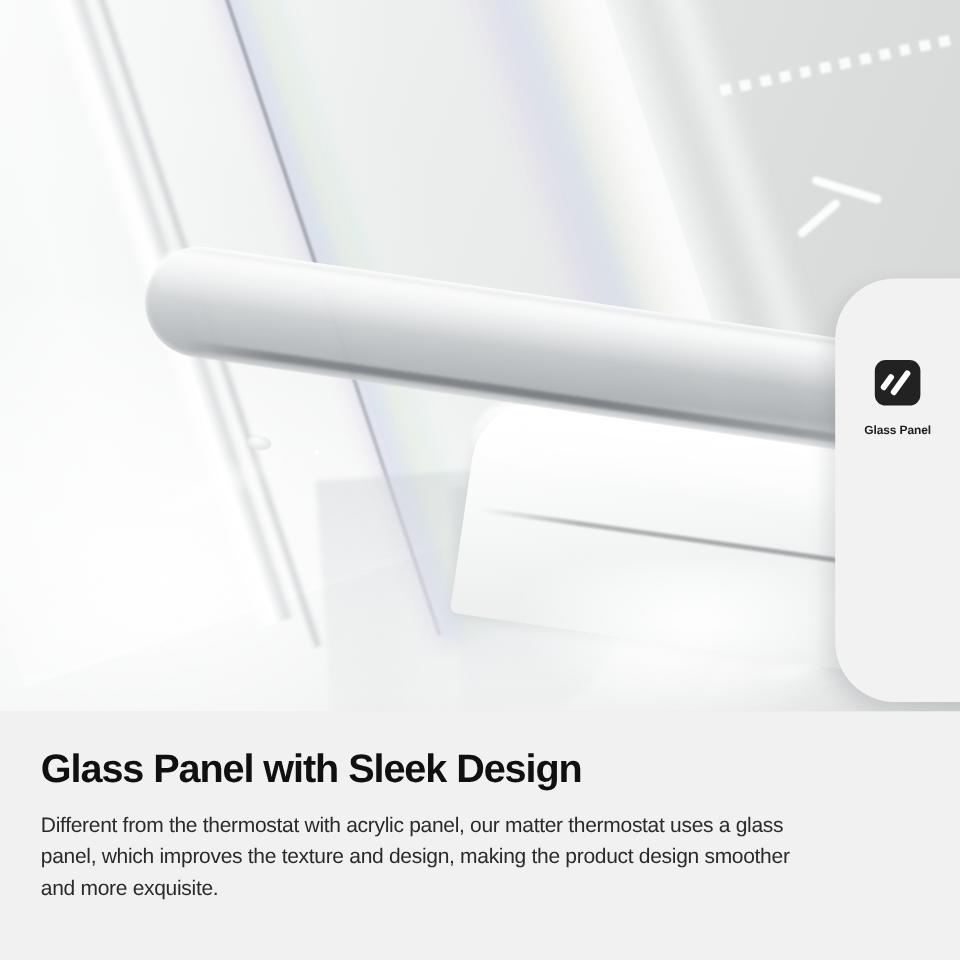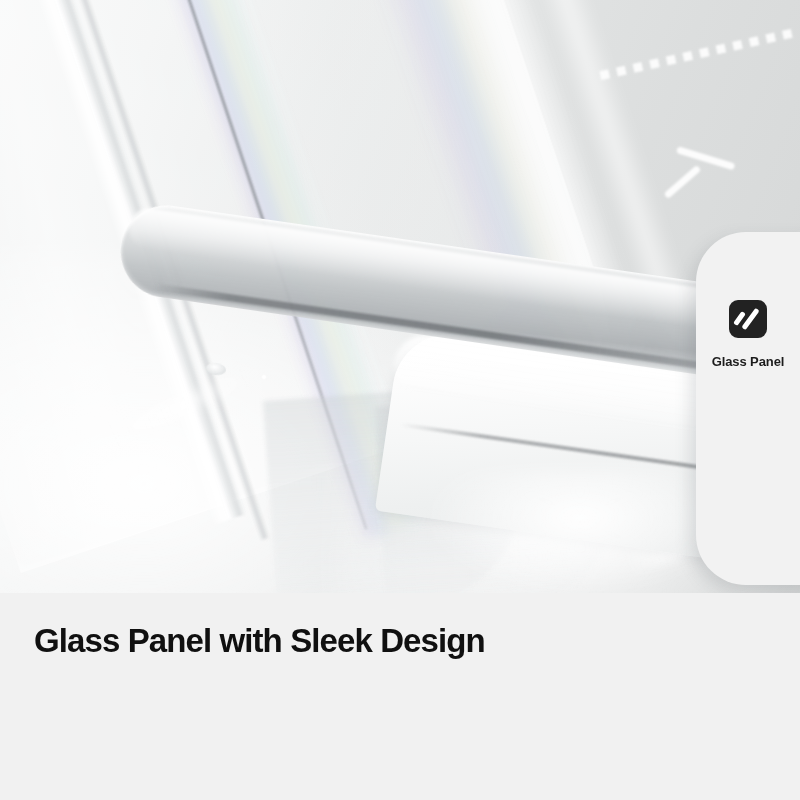--- a/index.html
+++ b/index.html
@@ -400,21 +400,21 @@
 
   .feat-icon {
     width: 38px; height: 38px;
     border-radius: 9px;
     background: #222222;
     position: relative;
     overflow: hidden;
   }
   .feat-label {
     margin-top: 16px;
-    font-size: 13px;
+    font-size: 10px;
     font-weight: bold;
     color: #1c1c1c;
     letter-spacing: -0.1px;
     white-space: nowrap;
     text-align: center;
   }
 
   
   .ic-slash {
     position: absolute;
@@ -515,15 +515,16 @@
           <div class="feat-label">Glass Panel</div>
         </div>
 
 
       </div>
     </div>
   </div>
 
   <div class="text-block">
     <h1 class="headline">Glass Panel with Sleek Design</h1>
+    <p class="bodytext">Different from the thermostat with acrylic panel, our matter thermostat uses a glass panel, which improves the texture and design, making the product design smoother and more exquisite.</p>
   </div>
 
 </div>
 
 </body></html>

